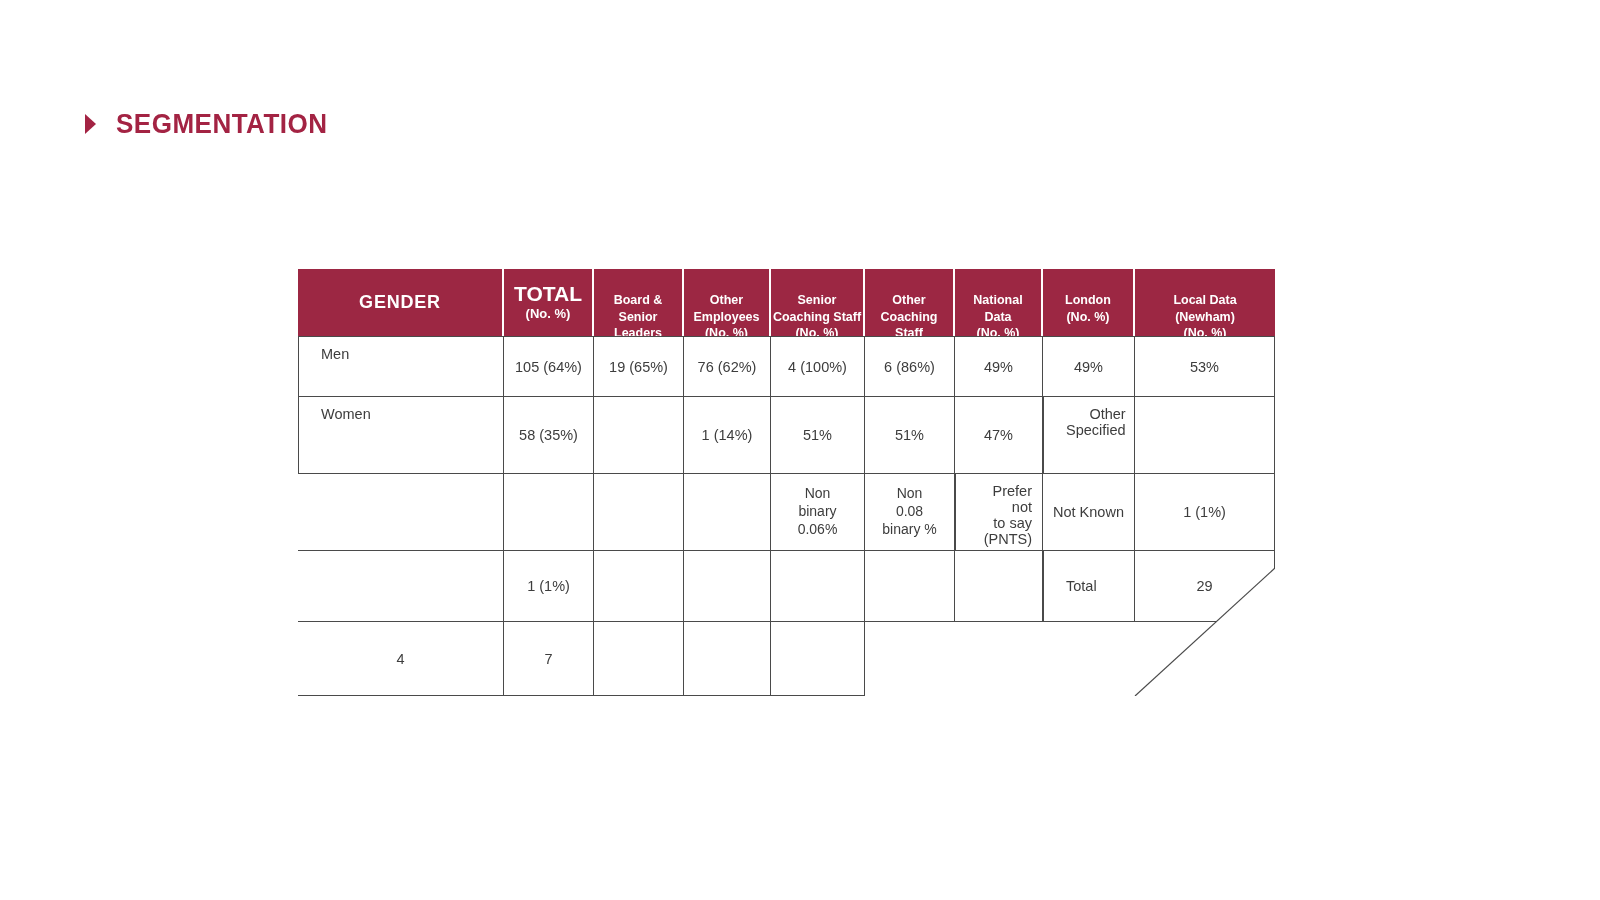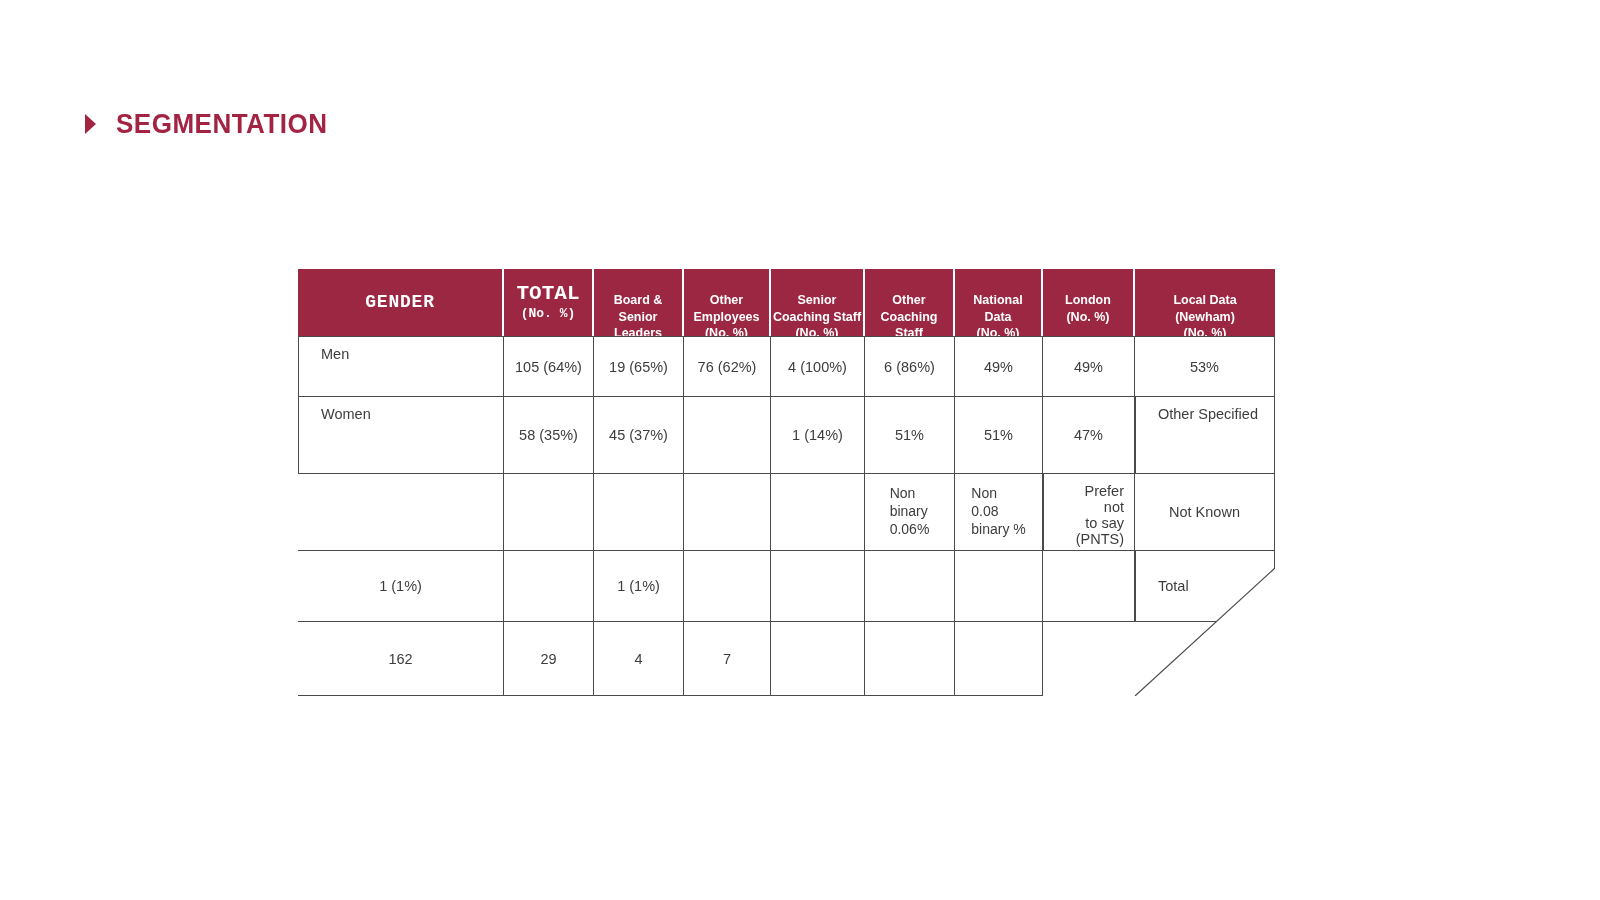--- a/index.html
+++ b/index.html
@@ -28,35 +28,35 @@
   .grid{display:grid;width:977px;height:427px;
         grid-template-columns:206px 90px 90px 87px 94px 90px 88px 92px 140px;
         grid-template-rows:67px 61px 77px 77px 71px 74px;}
 
   
   .hc{background:var(--accent);color:#fff;border-right:2px solid #fff;
       display:flex;flex-direction:column;align-items:center;justify-content:flex-start;
       padding-top:23px;text-align:center;font-weight:bold;font-size:12.5px;
       line-height:1.32;white-space:pre-line;}
   .hc.last{border-right:none;}
-  .hc.vcenter{justify-content:center;padding-top:0;font-family:Liberation Mono, monospace;}
+  .hc.vcenter{justify-content:center;padding-top:0;}
   .gender-label{font-size:18px;letter-spacing:0.8px;font-weight:bold;}
   .total-title{font-size:21px;line-height:1.05;font-weight:bold;}
   .total-sub{font-size:13px;font-weight:bold;}
 
   
   .bc{border-right:1px solid var(--line);border-bottom:1px solid var(--line);
       display:flex;align-items:center;justify-content:center;
       font-size:14.5px;color:var(--body-text);text-align:center;}
   .bt{border-top:1px solid var(--line);}
   .lbl{justify-content:flex-start;align-items:flex-start;
        padding:9px 10px 0 22px;border-left:1px solid var(--line);
        text-align:right;white-space:pre-line;padding-bottom:0;}
   .lbl.vcenter{align-items:center;padding-top:0;}
-  .preleft{white-space:pre-line;text-align:left;line-height:1.28;font-size:14px;}
+  .preleft{white-space:pre-line;text-align:center;line-height:1.28;font-size:14px;}
 
   
   .fold{position:absolute;left:0;top:0;pointer-events:none;}
 </style>
 </head>
 <body>
 
 <div class="slide">
 
   <div class="title-row">
@@ -100,21 +100,20 @@
       <div class="bc bt">19 (65%)</div>
       <div class="bc bt">76 (62%)</div>
       <div class="bc bt">4 (100%)</div>
       <div class="bc bt">6 (86%)</div>
       <div class="bc bt">49%</div>
       <div class="bc bt">49%</div>
       <div class="bc bt">53%</div>
 
       <div class="bc lbl">Women</div>
       <div class="bc">58 (35%)</div>
-      <div class="bc">45 (37%)</div>
       <div class="bc"></div>
       <div class="bc">1 (14%)</div>
       <div class="bc">51%</div>
       <div class="bc">51%</div>
       <div class="bc">47%</div>
 
       <div class="bc lbl">Other Specified</div>
       <div class="bc"></div>
       <div class="bc"></div>
       <div class="bc"></div>
@@ -137,21 +136,20 @@
       <div class="bc">1 (1%)</div>
       <div class="bc"></div>
       <div class="bc">1 (1%)</div>
       <div class="bc"></div>
       <div class="bc"></div>
       <div class="bc"></div>
       <div class="bc"></div>
       <div class="bc"></div>
 
       <div class="bc lbl vcenter">Total</div>
-      <div class="bc">162</div>
       <div class="bc">29</div>
       <div class="bc">4</div>
       <div class="bc">7</div>
       <div class="bc"></div>
       <div class="bc"></div>
       <div class="bc"></div>
 
     </div>
 
     <svg class="fold" width="977" height="427" viewBox="0 0 977 427">

